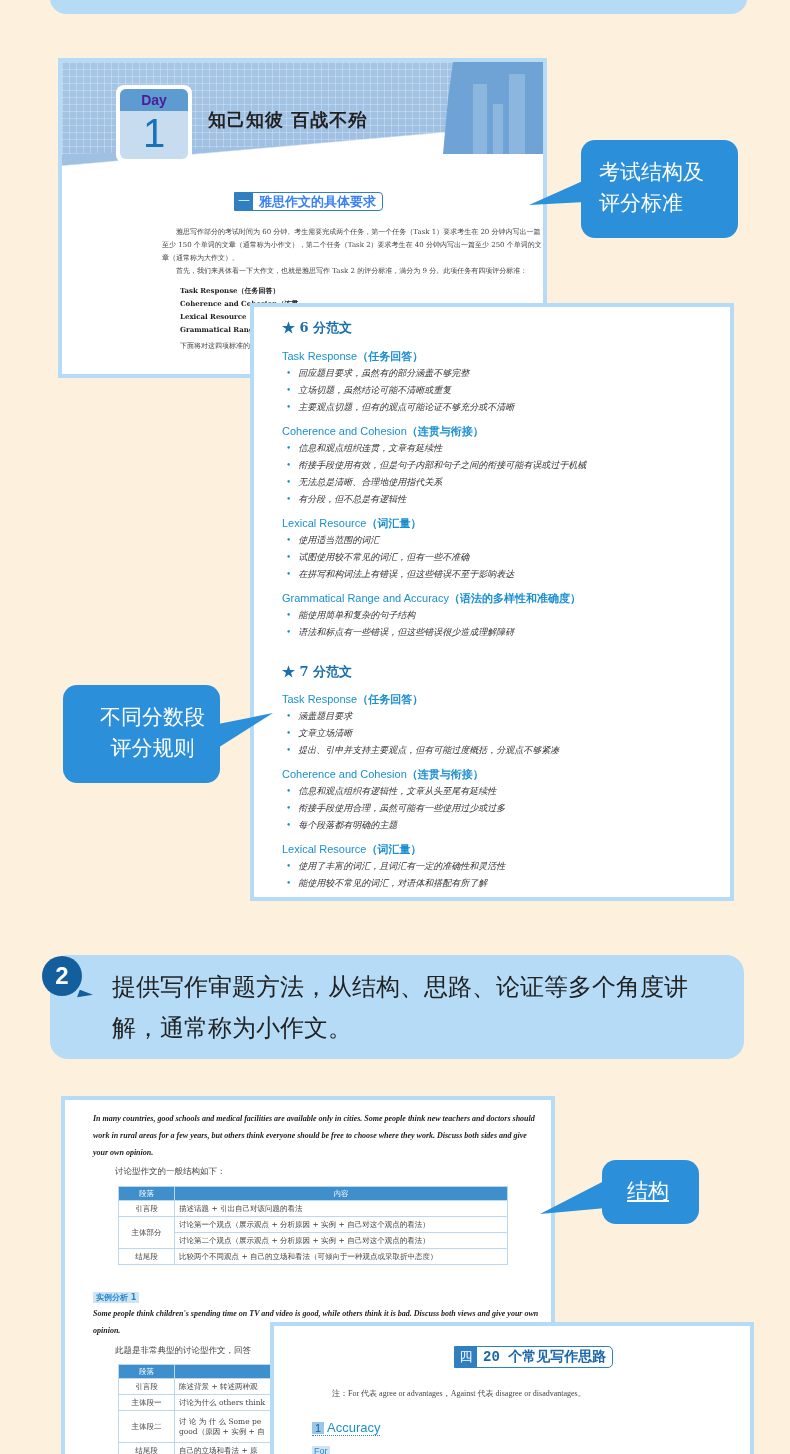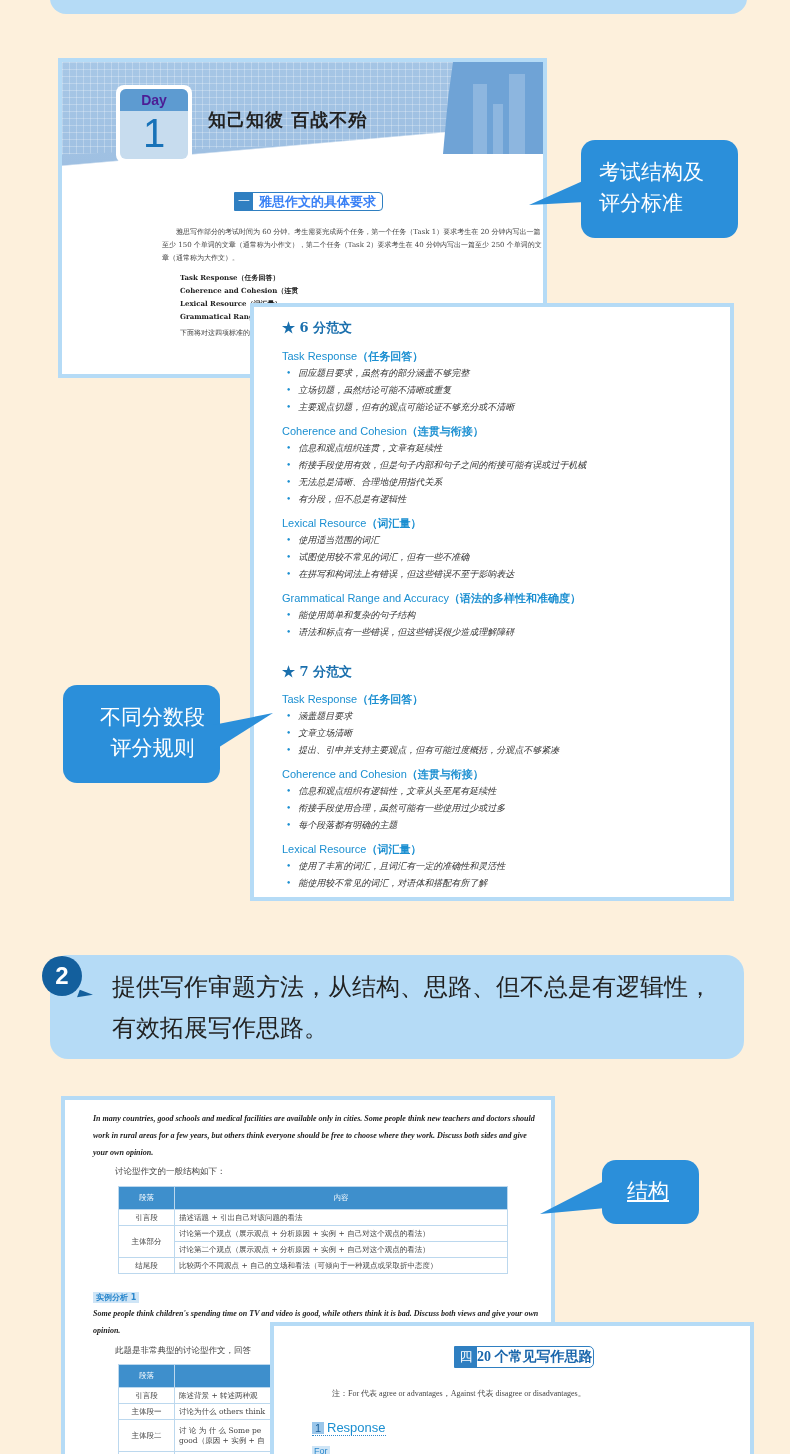--- a/index.html
+++ b/index.html
@@ -83,29 +83,29 @@
     .num-badge::after {
       content: ""; position: absolute; right: -10px; bottom: -4px;
       border-left: 14px solid #135f9d; border-bottom: 8px solid transparent; transform: rotate(20deg);
     }
     .banner2-text { position: absolute; left: 112px; top: 967px; width: 620px; font-size: 24px; line-height: 41px; color: #222; }
 
     .page3 { left: 61px; top: 1096px; width: 494px; height: 380px; overflow: hidden; }
     .q-italic { position: absolute; left: 28px; width: 450px; font-size: 8px; line-height: 17px; font-weight: bold; font-style: italic; color: #222; font-family: "Liberation Serif", serif; }
     .p3-note { position: absolute; left: 50px; font-size: 8.5px; color: #444; font-family: "DejaVu Serif", serif; }
     table.struct { position: absolute; border-collapse: collapse; font-size: 7.5px; font-family: "DejaVu Serif", serif; color: #444; }
-    table.struct th { background: #3e8fcc; color: #fff; font-weight: normal; height: 23px; border: 1px solid #bcd8ee; }
+    table.struct th { background: #3e8fcc; color: #fff; font-weight: normal; height: 14px; border: 1px solid #bcd8ee; }
     table.struct td { border: 1px solid #bcd8ee; padding: 0 4px; height: 16px; }
     table.struct td.c { text-align: center; width: 56px; }
     .tag-example { position: absolute; left: 28px; top: 192px; background: #cfe5f6; color: #2a87cc; font-size: 8px; font-weight: bold; padding: 0 3px; }
 
     .page4 { left: 270px; top: 1322px; width: 484px; height: 160px; }
     .sec-title4 { position: absolute; left: 180px; top: 20px; height: 22px; display: flex; border: 1px solid #2f7fc1; border-radius: 0 5px 5px 0; }
     .sec-title4 .num { background: #2f7fc1; color: #fff; width: 22px; text-align: center; font-size: 13px; line-height: 20px; }
-    .sec-title4 .txt { color: #1a66ab; font-weight: bold; font-size: 14px; line-height: 20px; padding: 0 0; font-family: Liberation Serif, serif; }
+    .sec-title4 .txt { color: #1a66ab; font-weight: bold; font-size: 14px; line-height: 20px; padding: 0 6px; font-family: Liberation Mono, monospace; }
     .p4-note { position: absolute; left: 58px; top: 62px; font-size: 8px; color: #444; font-family: "Liberation Serif", serif; }
     .p4-topic { position: absolute; left: 38px; top: 94px; display: flex; align-items: center; border-bottom: 1px dotted #2a87cc; }
     .p4-topic .n { background: #9ac6ea; color: #1a5f9a; font-size: 11px; width: 12px; text-align: center; font-family: "Liberation Sans", sans-serif; }
     .p4-topic .t { color: #1b8fd1; font-size: 13px; margin-left: 3px; font-family: "Liberation Sans", sans-serif; }
     .p4-for { position: absolute; left: 38px; top: 120px; background: #cfe5f6; color: #2a87cc; font-size: 9px; padding: 0 2px; font-family: "Liberation Sans", sans-serif; }
   </style>
 </head>
 <body>
 
 <div class="top-band"></div>
@@ -125,20 +125,21 @@
       <div class="day-num">1</div>
     </div>
   </div>
   <div class="p1-title">知己知彼  百战不殆</div>
   <div class="sec-title">
     <span class="num">一</span>
     <span class="txt">雅思作文的具体要求</span>
   </div>
   <div class="p1-body">
     <p>雅思写作部分的考试时间为 60 分钟。考生需要完成两个任务，第一个任务（Task 1）要求考生在 20 分钟内写出一篇至少 150 个单词的文章（通常称为小作文），第二个任务（Task 2）要求考生在 40 分钟内写出一篇至少 250 个单词的文章（通常称为大作文）。</p>
+    <p>首先，我们来具体看一下大作文，也就是雅思写作 Task 2 的评分标准，满分为 9 分。此项任务有四项评分标准：</p>
     <div class="crit">
       <div>Task Response（任务回答）</div>
       <div>Coherence and Cohesion（连贯</div>
       <div>Lexical Resource（词汇量）</div>
       <div>Grammatical Range and Accur</div>
     </div>
     <div class="last">下面将对这四项标准的考查点</div>
   </div>
 </div>
 
@@ -193,21 +194,21 @@
 <div class="callout" style="left:63px;top:685px;width:157px;height:98px;padding-top:17px;padding-left:22px;text-align:center;">
   <div>不同分数段</div>
   <div>评分规则</div>
   <svg style="position:absolute;left:150px;top:28px" width="60" height="40">
       <polygon points="0,12 60,0 0,38" fill="#2b8fda"></polygon>
     </svg>
 </div>
 
 <div class="banner2"></div>
 <div class="num-badge">2</div>
-<div class="banner2-text">提供写作审题方法，从结构、思路、但不总是有逻辑性，有效拓展写作思路。</div>
+<div class="banner2-text">提供写作审题方法，从结构、思路、论证等多个角度讲解，通常称为小作文。</div>
 
 <div class="page page3">
   <div class="q-italic" style="top:10px">In many countries, good schools and medical facilities are available only in cities. Some people think new teachers and doctors should work in rural areas for a few years, but others think everyone should be free to choose where they work. Discuss both sides and give your own opinion.</div>
   <div class="p3-note" style="top:66px">讨论型作文的一般结构如下：</div>
   <table class="struct" style="left:53px;top:86px;width:390px;">
     <thead>
         <tr>
       <th style="width:56px">段落</th>
       <th>内容</th>
     </tr>
@@ -272,16 +273,16 @@
 </div>
 
 <div class="page page4">
   <div class="sec-title4">
     <span class="num">四</span>
     <span class="txt">20 个常见写作思路</span>
   </div>
   <div class="p4-note">注：For 代表 agree or advantages，Against 代表 disagree or disadvantages。</div>
   <div class="p4-topic">
     <span class="n">1</span>
-    <span class="t">Response</span>
+    <span class="t">Accuracy</span>
   </div>
   <div class="p4-for">For</div>
 </div>
 
 </body></html>

